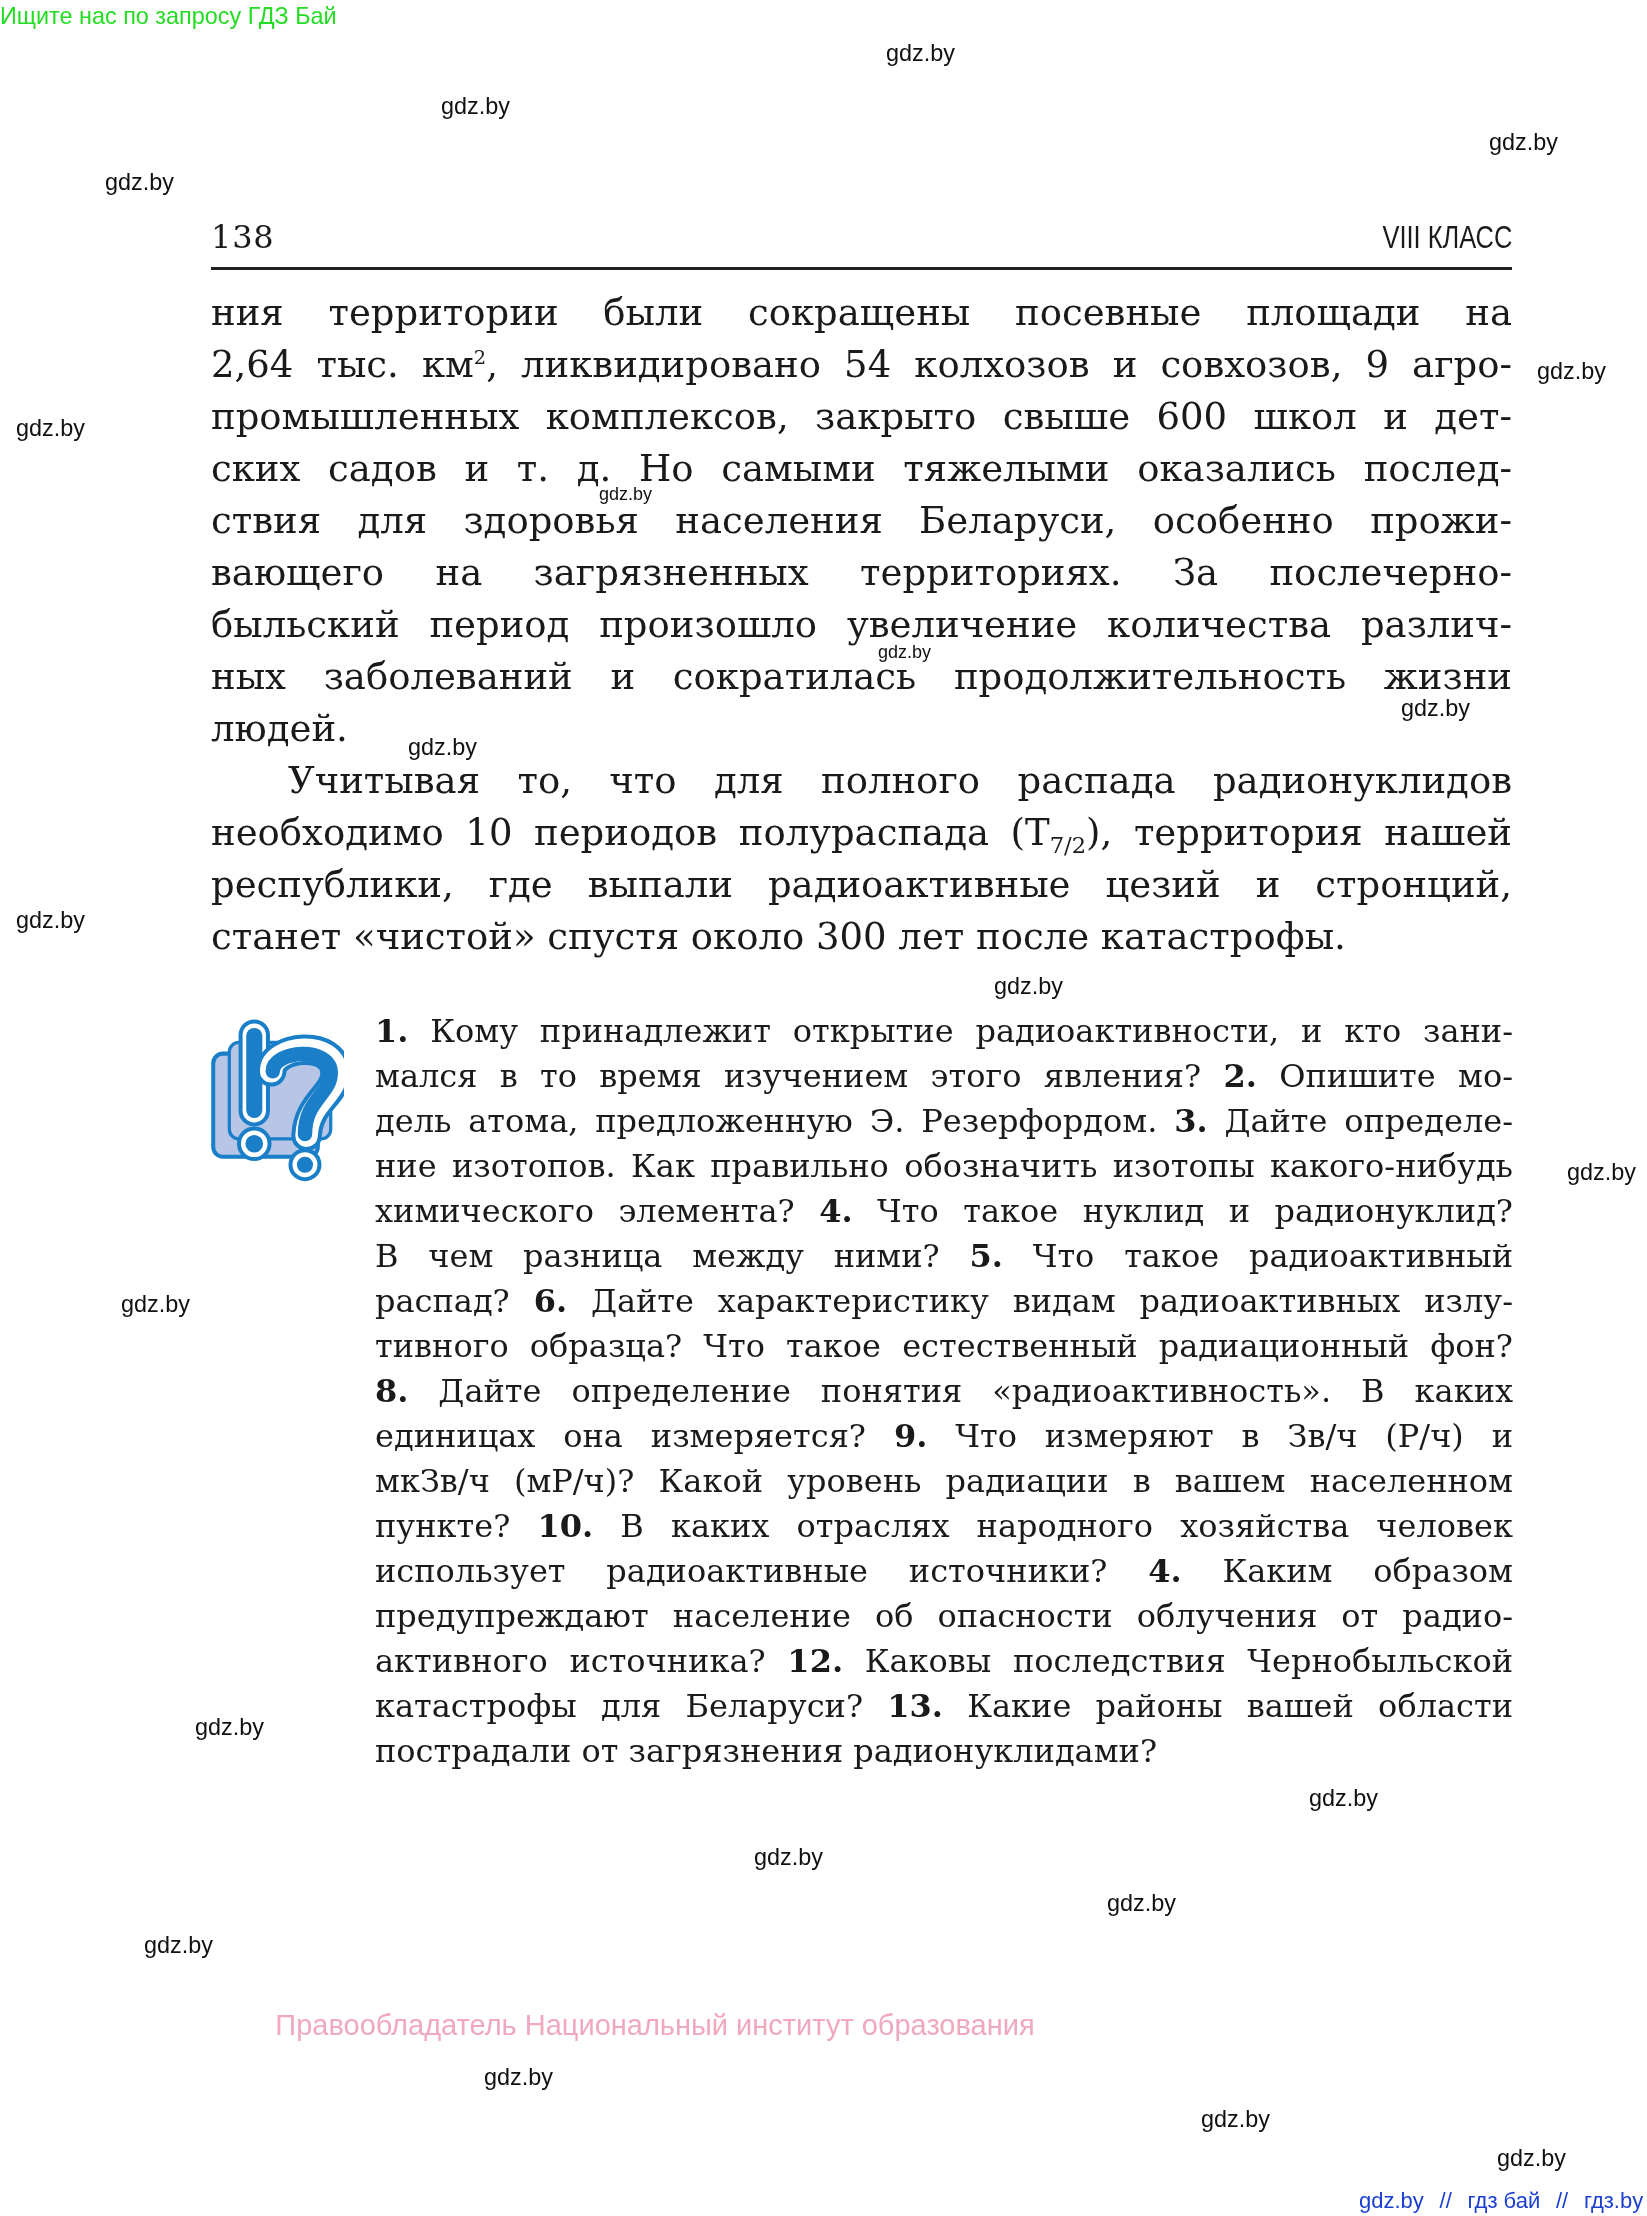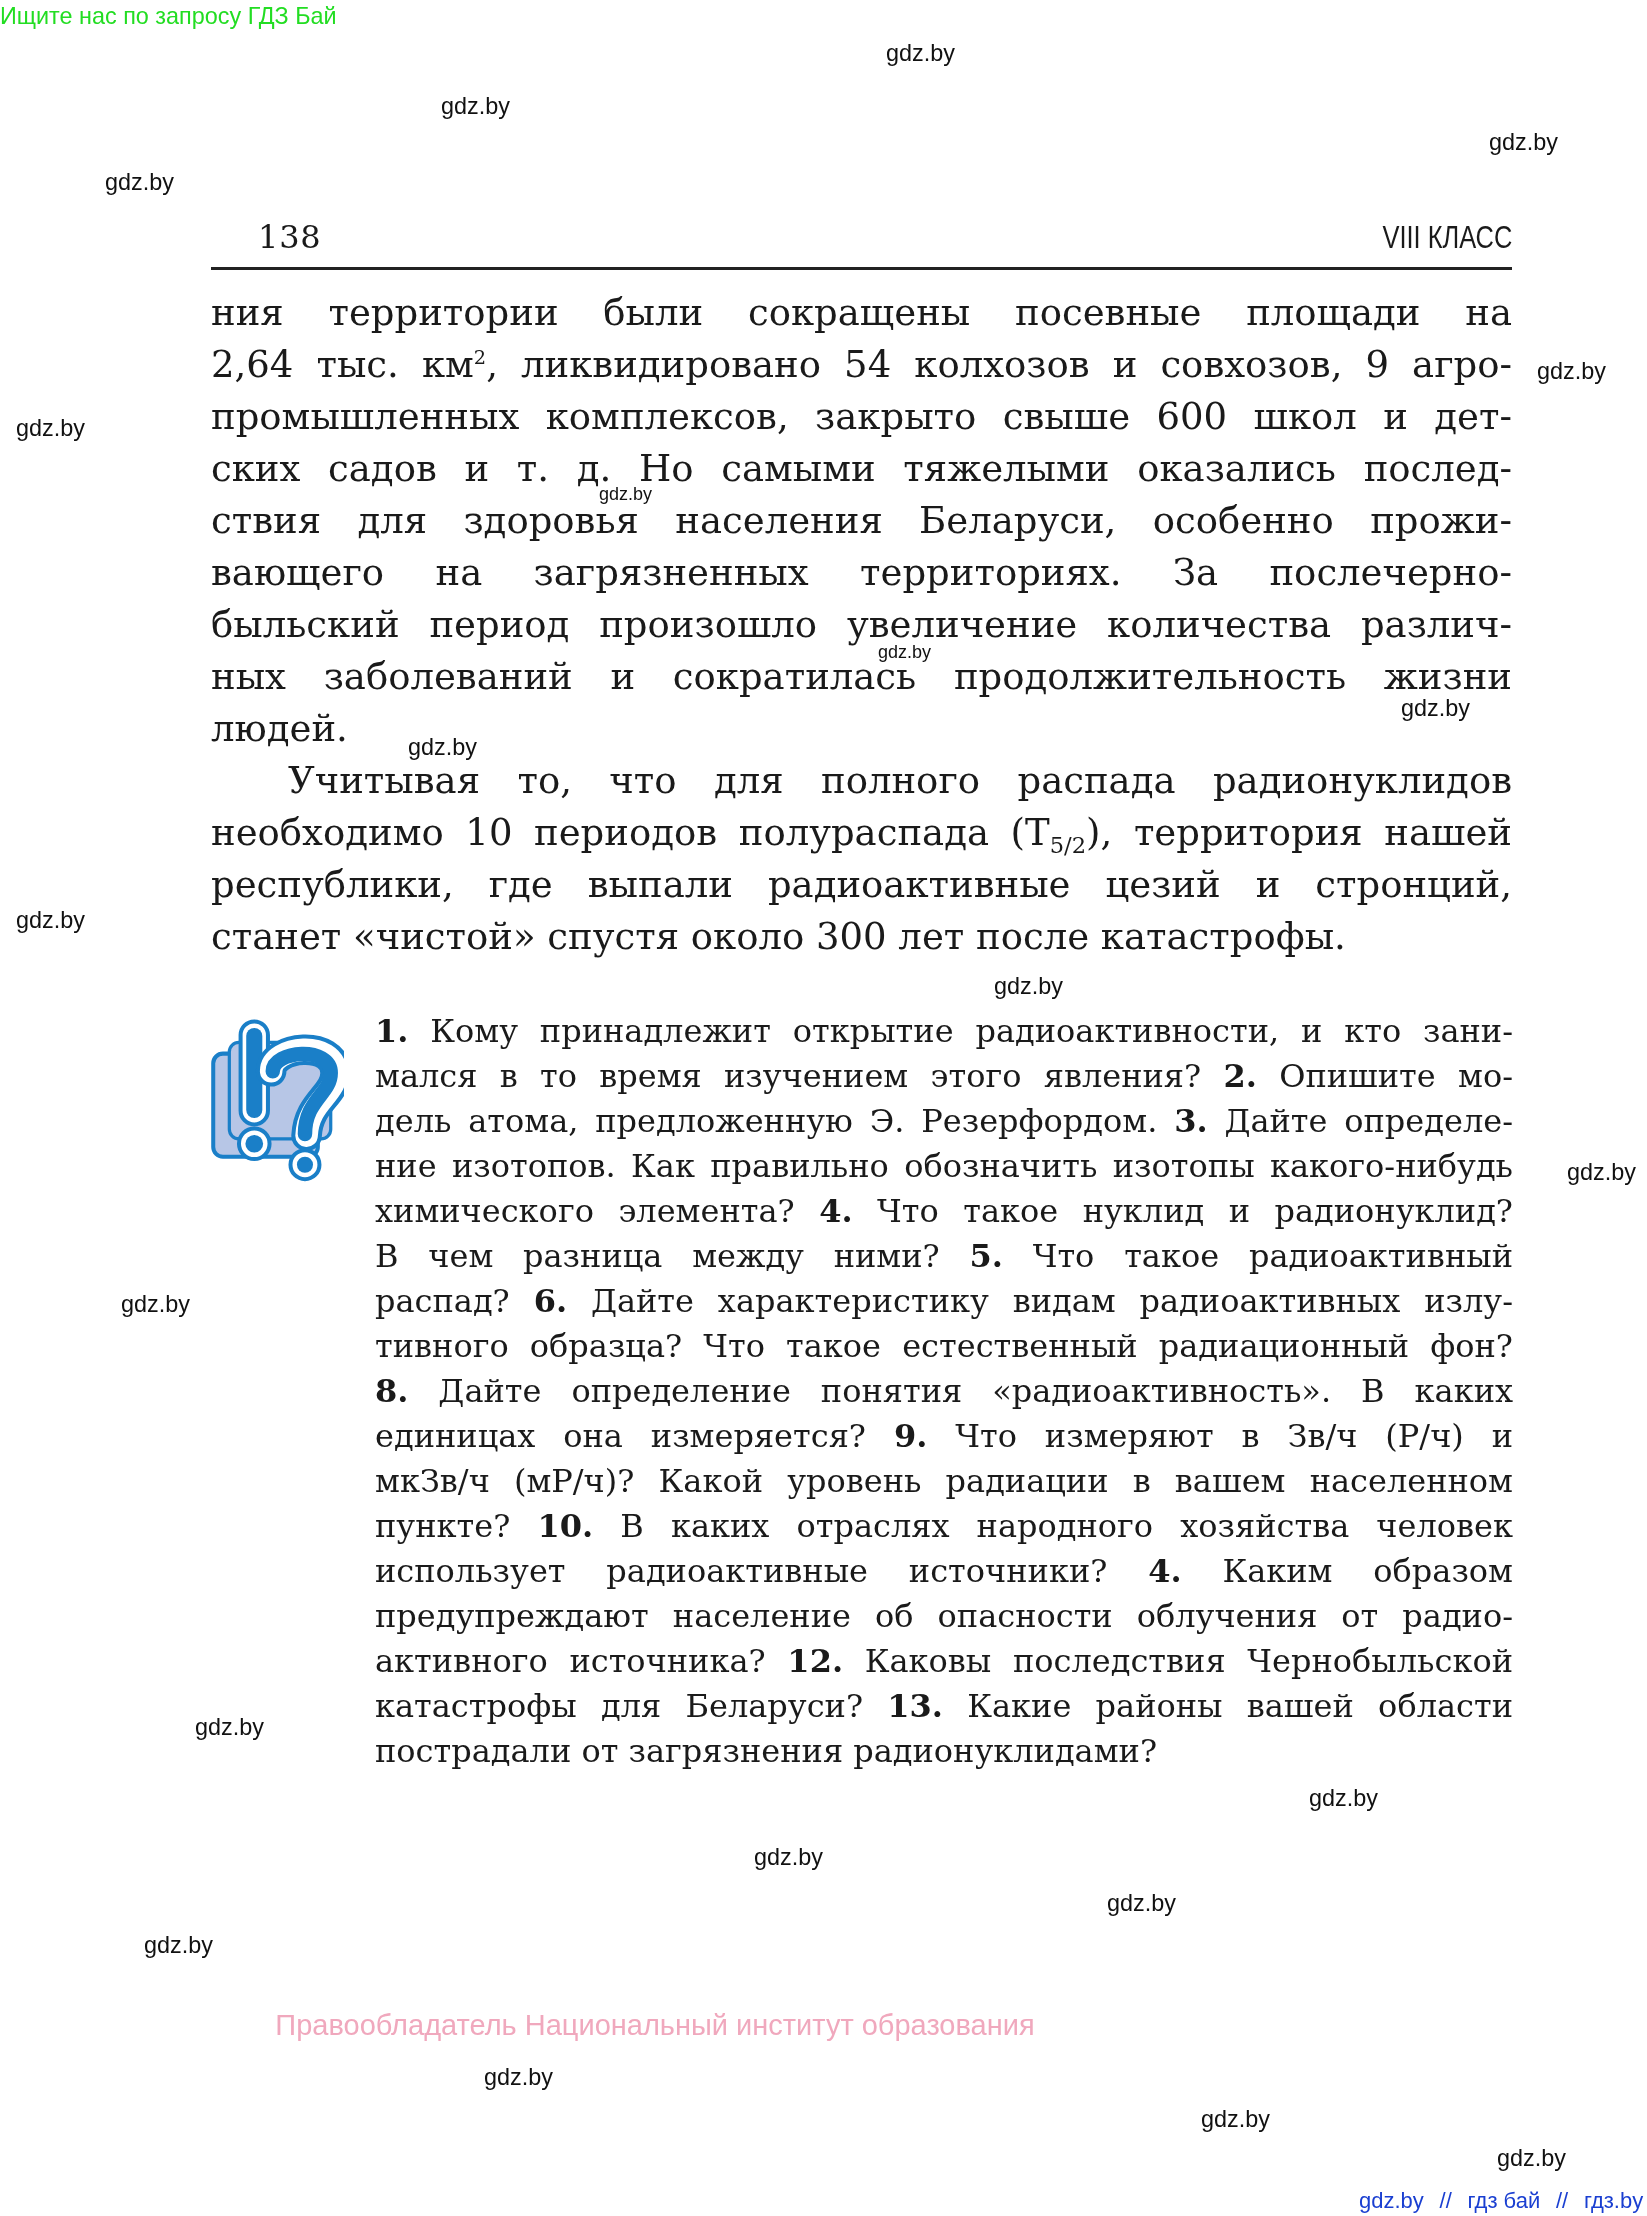--- a/index.html
+++ b/index.html
@@ -4,21 +4,21 @@
 <style>
   html, body { margin:0; padding:0; background:#ffffff; }
   body { width:1648px; height:2216px; position:relative; overflow:hidden; font-family:"DejaVu Serif", serif; color:#1a1a1a; }
   .wm { position:absolute; font-family:"Liberation Sans", sans-serif; font-size:23.4px; color:#111; white-space:nowrap; }
   .wm-small { font-size:18px; }
   .top-banner { position:absolute; left:0; width:1648px; top:3.2px; text-align:left; font-family:"Liberation Sans", sans-serif; font-size:23.4px; color:#22dd22; }
   .bottom-copyright { position:absolute; left:0; width:1310px; top:2009px; text-align:center; font-family:"Liberation Sans", sans-serif; font-size:29px; color:#f0a8bd; }
   .bottom-links { position:absolute; left:0; width:1648px; top:2188px; text-align:right; font-family:"Liberation Sans", sans-serif; font-size:22px; color:#1a3fd1; }
   .bottom-links span { margin:0 4.8px; }
   .header { position:absolute; left:211px; top:215px; width:1301px; height:52px; border-bottom:3.2px solid #222; }
-  .page-num { position:absolute; left:0; top:3.2px; font-family:"DejaVu Serif", serif; font-size:32px; letter-spacing:0.8px;margin-left:47px; }
+  .page-num { position:absolute; left:0; top:3.2px; font-family:"DejaVu Serif", serif; font-size:32px; letter-spacing:0.8px; }
   .running-head { position:absolute; right:0; top:4.8px; font-family:"Liberation Sans", sans-serif; font-size:31px; transform:scaleX(0.82); transform-origin:right top; }
   .body-text { position:absolute; left:211px; top:287px; width:1301px; font-family:"DejaVu Serif", serif; font-size:37px; line-height:52px; text-align:justify; }
   .body-text p { margin:0; }
   .line { display:block; text-align:justify; text-align-last:justify; white-space:nowrap; }
   .line.last { text-align-last:left; }
   .questions { position:absolute; left:375px; top:1009px; width:1138px; font-family:"DejaVu Serif", serif; font-size:32px; line-height:45px; }
   .qline { display:block; text-align:justify; text-align-last:justify; white-space:nowrap; }
   .qline.last { text-align-last:left; }
   b { font-weight:bold; }
   sup { font-size:19.4px; line-height:0; vertical-align:super; }
@@ -42,21 +42,21 @@
     <span class="line">промышленных комплексов, закрыто свыше 600 школ и дет-</span>
     <span class="line">ских садов и т. д. Но самыми тяжелыми оказались послед-</span>
     <span class="line">ствия для здоровья населения Беларуси, особенно прожи-</span>
     <span class="line">вающего на загрязненных территориях. За послечерно-</span>
     <span class="line">быльский период произошло увеличение количества различ-</span>
     <span class="line">ных заболеваний и сократилась продолжительность жизни</span>
     <span class="line last">людей.</span>
   </p>
   <p>
     <span class="line" style="padding-left:77px;box-sizing:border-box;">Учитывая то, что для полного распада радионуклидов</span>
-    <span class="line"><span>необходимо 10 периодов полураспада (T</span><sub>5/2</sub><span>), территория нашей</span></span>
+    <span class="line"><span>необходимо 10 периодов полураспада (T</span><sub>7/2</sub><span>), территория нашей</span></span>
     <span class="line">республики, где выпали радиоактивные цезий и стронций,</span>
     <span class="line last">станет «чистой» спустя около 300 лет после катастрофы.</span>
   </p>
 </div>
 
 <div class="icon">
   <svg width="136" height="169" viewBox="0 0 168 210" xmlns="http://www.w3.org/2000/svg">
 
     <rect x="6" y="48" width="130" height="128" rx="12" fill="#b7c6e6" stroke="#1a7fc8" stroke-width="5"></rect>
     <rect x="26" y="34" width="126" height="120" rx="12" fill="#b7c6e6" stroke="#1a7fc8" stroke-width="4"></rect>

